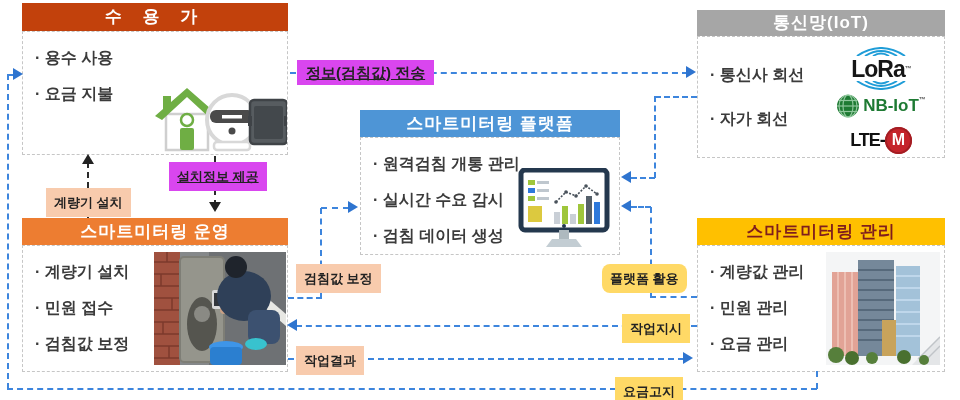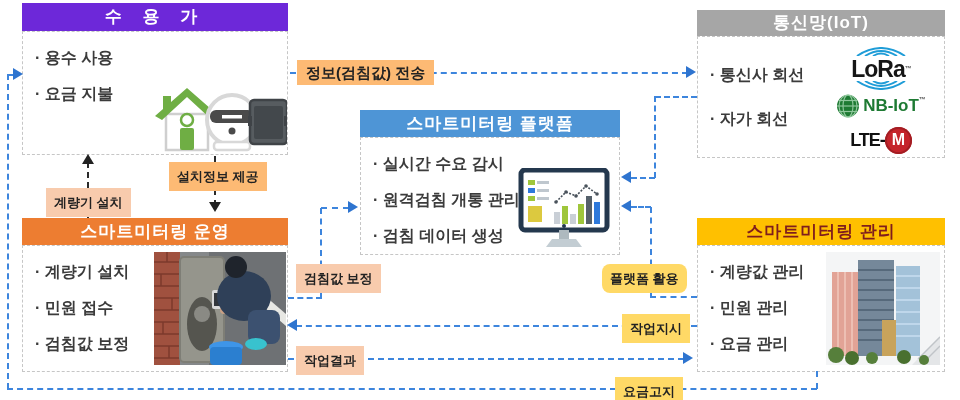--- a/index.html
+++ b/index.html
@@ -10,21 +10,21 @@
   .box{position:absolute;}
   .hdr{position:absolute;left:0;right:0;top:0;text-align:center;color:#fff;
     font-weight:bold;font-size:17px;letter-spacing:1px;}
   .content{position:absolute;left:0;right:0;background:#fff;
     border:1.5px dashed #c6c6c6;}
   ul.items{list-style:none;margin:0;padding:10px 0 0 12px;}
   ul.items li{font-size:16px;font-weight:700;color:#3b3b3b;height:36px;line-height:32px;white-space:nowrap;}
   ul.items li::before{content:"· ";}
 
   .consumer{left:22px;top:3px;width:266px;height:150px;}
-  .consumer .hdr{height:28px;line-height:28px;background:#6d28d9;letter-spacing:8px;text-align:center;}
+  .consumer .hdr{height:28px;line-height:28px;background:#c2410c;letter-spacing:8px;text-align:center;}
   .consumer .content{top:28px;height:122px;}
 
   .network{left:697px;top:10px;width:248px;height:148px;}
   .network .hdr{height:26px;line-height:26px;background:#A6A6A6;}
   .network .content{top:26px;height:120px;}
   .network ul.items{padding-top:22px;}
   .network ul.items li{height:44px;}
 
   .platform{left:360px;top:110px;width:260px;height:145px;}
   .platform .hdr{height:27px;line-height:27px;background:#4E95D6;}
@@ -36,21 +36,21 @@
 
   .management{left:697px;top:218px;width:248px;height:154px;}
   .management .hdr{height:27px;line-height:27px;background:#FFC000;color:#7f1d1d;}
   .management .content{top:27px;height:125px;}
 
   .art{position:absolute;}
 
   
   .flow-label{position:absolute;z-index:5;font-size:13px;font-weight:bold;color:#222;
     padding:8px 8px;white-space:nowrap;line-height:1;}
-  .lbl-green{background:#fdba74;}
+  .lbl-green{background:#d946ef;text-decoration:underline;}
   .lbl-peach{background:#F8CBAD;}
   .lbl-yellow{background:#FFD966;}
   .lbl-big{font-size:15px;padding:5px 9px;}
 
   
   .hline{position:absolute;height:0;border-top:2px dashed #3D85DD;z-index:1;}
   .vline{position:absolute;width:0;border-left:2px dashed #3D85DD;z-index:1;}
   .kline-v{position:absolute;width:0;border-left:2px dashed #2b2b2b;z-index:1;}
   .arr{position:absolute;width:0;height:0;z-index:2;}
   .arr.r{border-top:6px solid transparent;border-bottom:6px solid transparent;border-left:10px solid #2E74CF;}
@@ -188,22 +188,22 @@
           <span class="mball">M</span>
         </div>
       </div>
     </div>
   </div>
 
   <div class="box platform">
     <div class="hdr">스마트미터링 플랫폼</div>
     <div class="content">
       <ul class="items">
+        <li>원격검침 개통 관리</li>
         <li>실시간 수요 감시</li>
-        <li>원격검침 개통 관리</li>
         <li>검침 데이터 생성</li>
       </ul>
       <svg class="art" style="left:157px;top:30px;" width="92" height="84" viewBox="0 0 92 84">
         <rect x="3" y="2" width="86" height="60" rx="4" fill="#fff" stroke="#24384E" stroke-width="5"></rect>
         <rect x="10" y="12" width="7" height="5" fill="#9FC63B"></rect>
           <rect x="19" y="13" width="12" height="3" fill="#BFC7CE"></rect>
         <rect x="10" y="20" width="7" height="5" fill="#2E79DB"></rect>
           <rect x="19" y="21" width="12" height="3" fill="#BFC7CE"></rect>
         <rect x="10" y="28" width="7" height="5" fill="#9FC63B"></rect>
           <rect x="19" y="29" width="12" height="3" fill="#BFC7CE"></rect>

